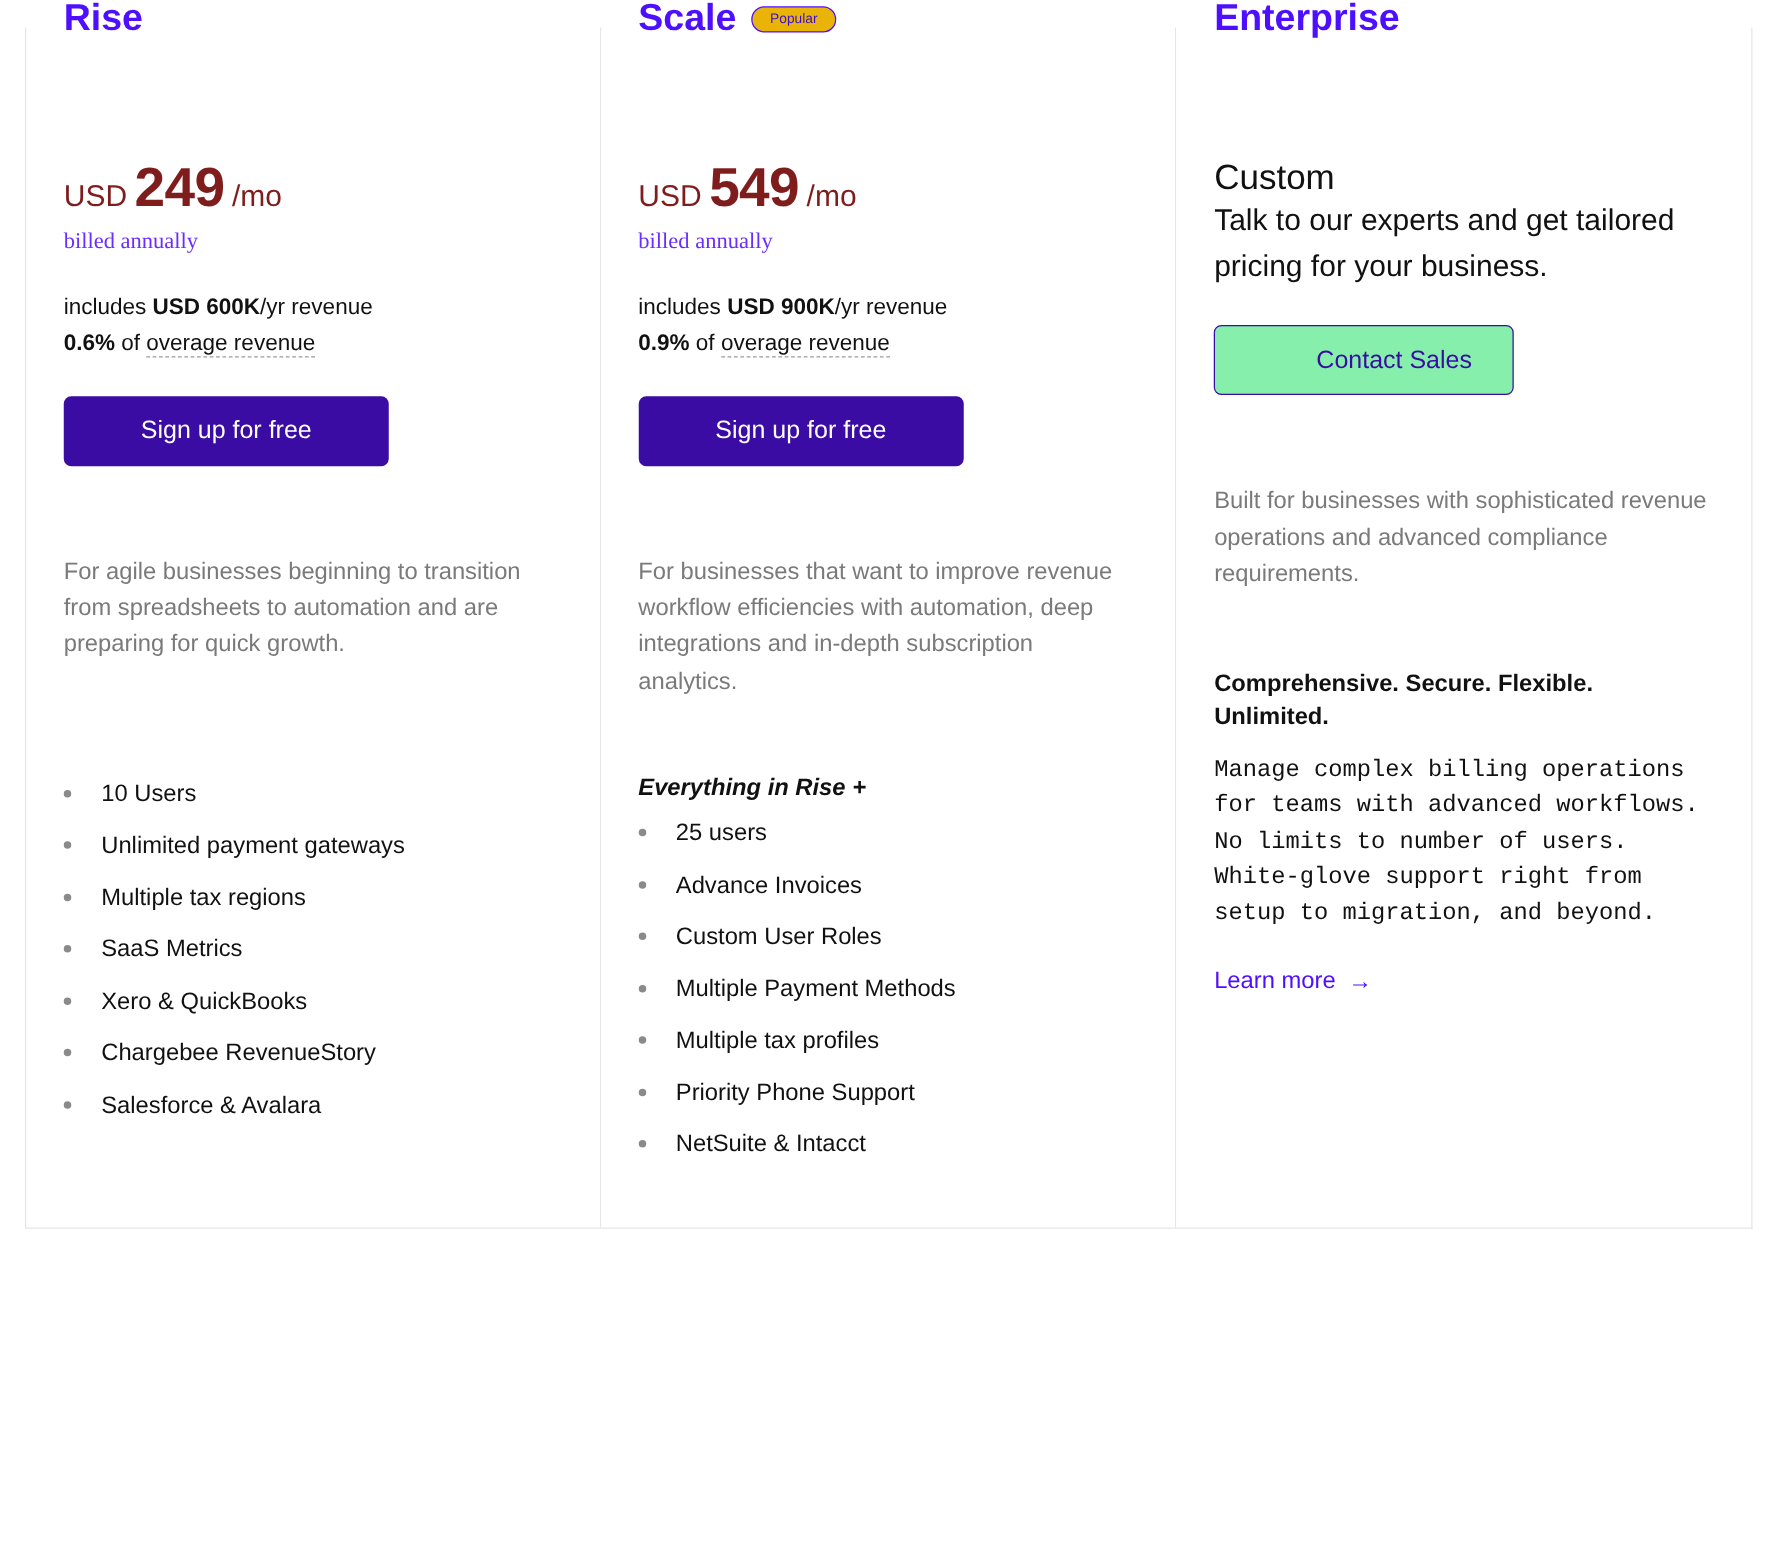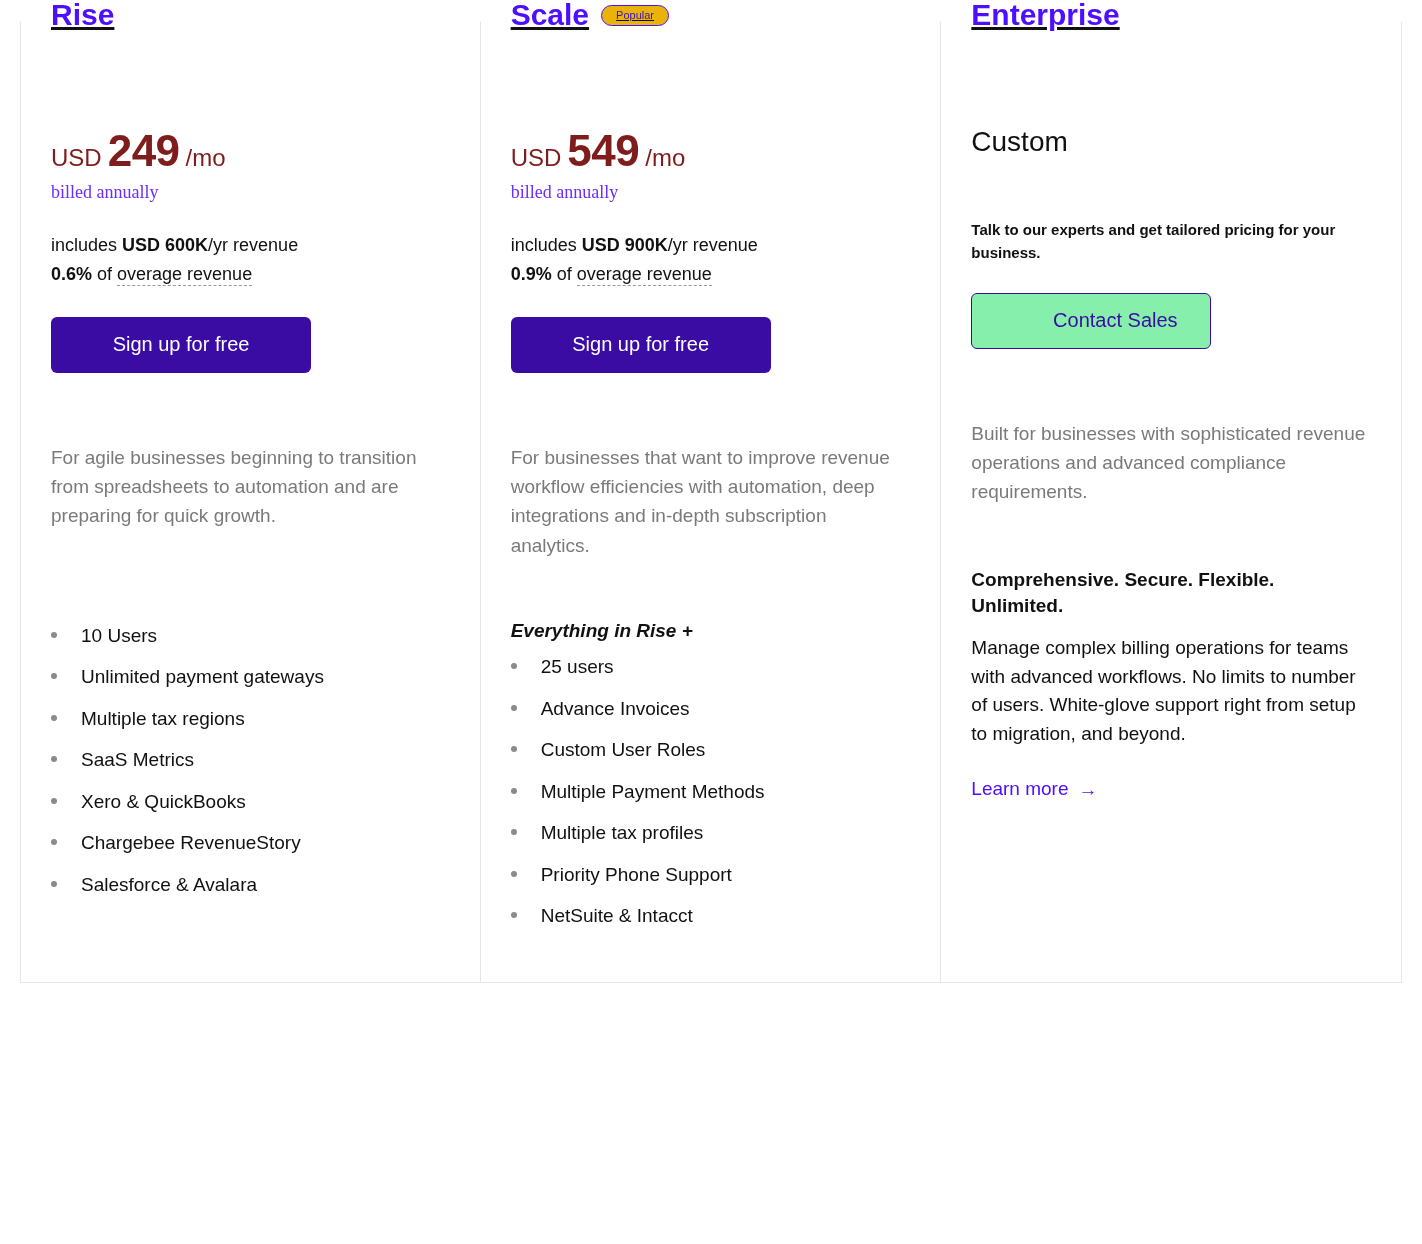--- a/index.html
+++ b/index.html
@@ -27,21 +27,20 @@
   .plan-card + .plan-card { border-left: none; }
   .plan-header {
     position: absolute;
     top: -22px;
     left: 30px;
     display: flex;
     align-items: center;
     gap: 12px;
     background: #fff;
     padding-right: 10px;
-    text-decoration: underline;
   }
   .plan-name {
     font-size: 30px;
     font-weight: 600;
     color: #4f0fff;
     line-height: 1;
   }
   .popular-badge {
     display: inline-flex;
     align-items: center;
@@ -101,25 +100,23 @@
     min-width: 240px;
     padding-left: 48px;
   }
   .description {
     margin-top: 70px;
     color: #7a7a7a;
     font-size: 19px;
     line-height: 1.55;
   }
   .enterprise-tagline {
-    margin-top: 60px;
-    font-size: 15px;
+    font-size: 24px;
     line-height: 1.55;
     color: #7a7a7a;
-    font-weight: bold;
   }
   .features-heading {
     margin-top: 60px;
     font-size: 19px;
     font-weight: 700;
     color: #111;
     font-style: italic;
   }
   .features-list {
     margin-top: 22px;
@@ -145,20 +142,21 @@
     font-size: 19px;
     font-weight: 700;
     color: #111;
     line-height: 1.4;
   }
   .enterprise-body {
     margin-top: 14px;
     font-size: 19px;
     color: #111;
     line-height: 1.5;
+    font-family: Liberation Mono, monospace;
   }
   .learn-more {
     display: inline-flex;
     align-items: center;
     gap: 10px;
     margin-top: 30px;
     color: #4f0fff;
     font-size: 19px;
     text-decoration: none;
     cursor: pointer;

